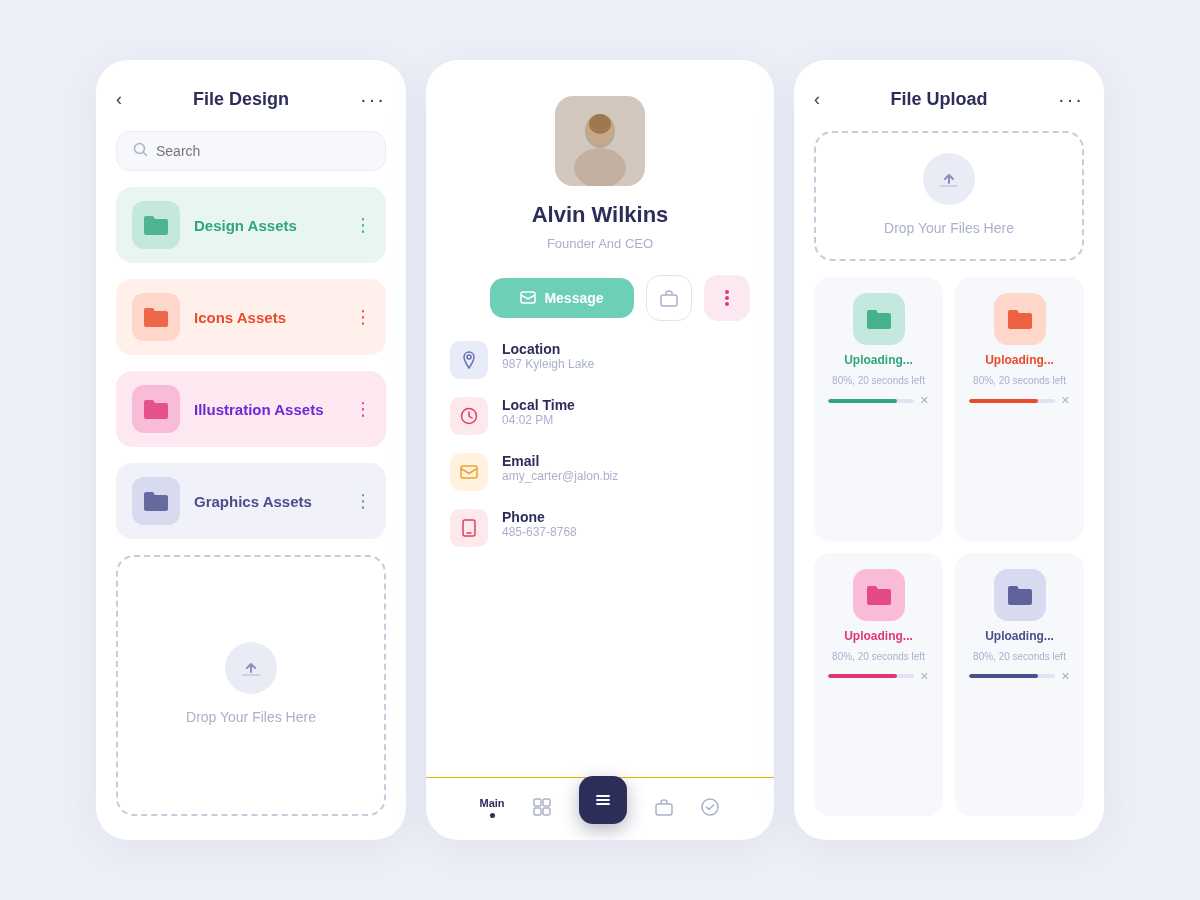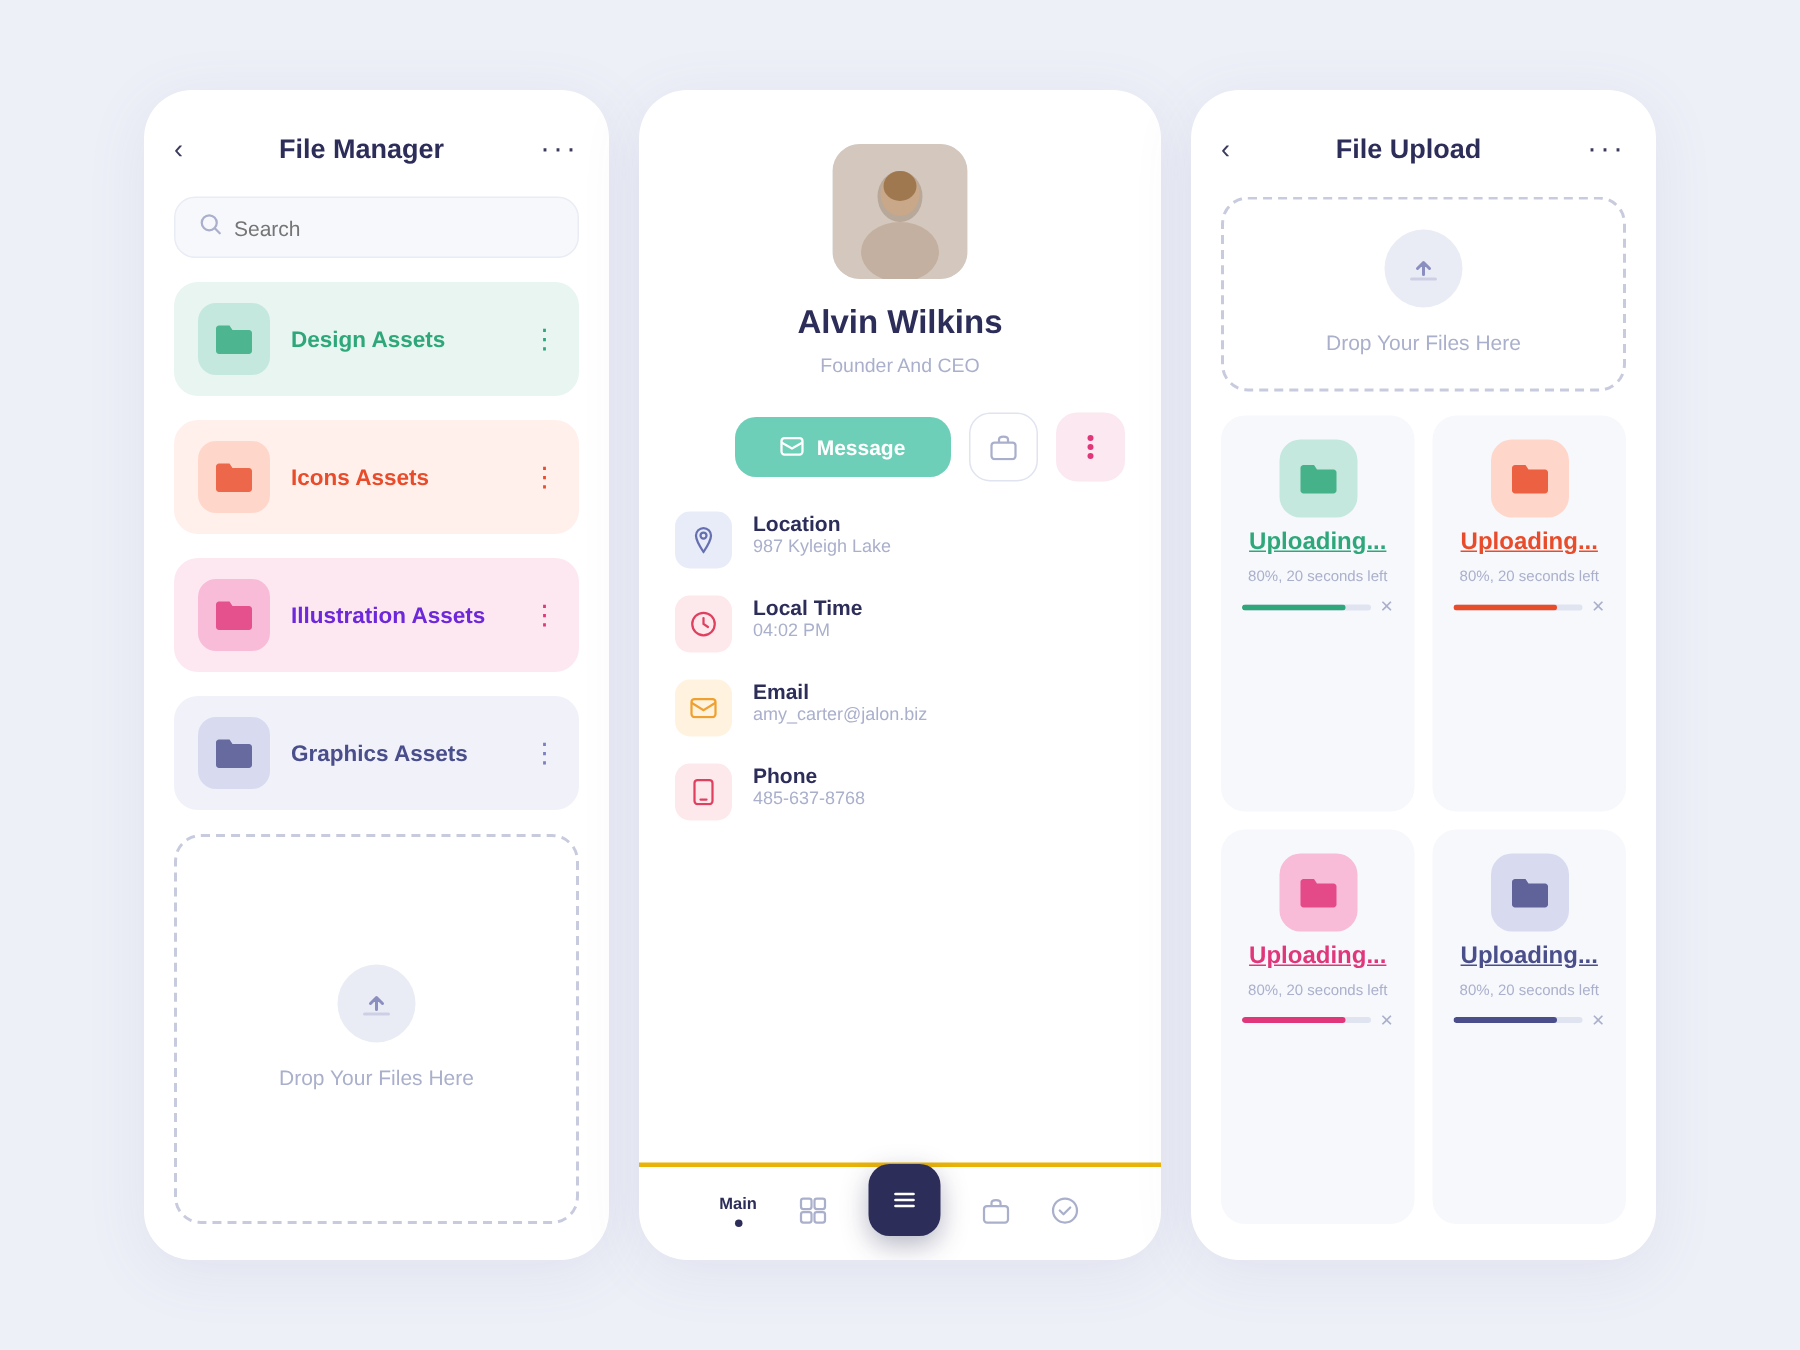--- a/index.html
+++ b/index.html
@@ -274,21 +274,21 @@
     .info-text .info-value {
       font-size: 12px;
       color: #aab0cc;
     }
 
     .profile-nav {
       display: flex;
       align-items: center;
       justify-content: space-around;
       padding: 12px 40px 0;
-      border-top: 3px solid #eab308;
+      border-top: 1px solid #eab308;
     }
     .nav-item {
       display: flex;
       flex-direction: column;
       align-items: center;
       gap: 4px;
       cursor: pointer;
     }
     .nav-item .nav-label {
       font-size: 11px;
@@ -336,23 +336,22 @@
       align-items: center;
       justify-content: center;
       font-size: 22px;
     }
     .upl-teal .upl-icon-wrap { background: #c5e8de; color: #2ea87a; }
     .upl-red .upl-icon-wrap { background: #ffd6ca; color: #e84c2a; }
     .upl-pink .upl-icon-wrap { background: #f8bcd8; color: #e0367a; }
     .upl-purple .upl-icon-wrap { background: #d8daf0; color: #4a4e8a; }
 
     .upload-item .upl-status {
-      font-size: 16px;
+      font-size: 12px;
       font-weight: 600;
-      text-decoration: underline;
     }
     .upl-teal .upl-status { color: #2ea87a; }
     .upl-red .upl-status { color: #e84c2a; }
     .upl-pink .upl-status { color: #e0367a; }
     .upl-purple .upl-status { color: #4a4e8a; }
 
     .upload-item .upl-detail {
       font-size: 10px;
       color: #aab0cc;
     }
@@ -391,21 +390,21 @@
       width: 26px;
       height: 26px;
     }
   </style>
 </head>
 <body>
 
 <div class="phone-card panel-filemanager">
   <div class="panel-header">
     <button class="back-btn">‹</button>
-    <span class="title">File Manager</span>
+    <span class="title">File Design</span>
     <button class="more-btn">···</button>
   </div>
 
   <div class="search-bar">
     <span class="search-icon">
       <svg width="15" height="15" viewBox="0 0 15 15" fill="none">
         <circle cx="6.5" cy="6.5" r="5" stroke="#aab0cc" stroke-width="1.5"></circle>
         <line x1="10.2" y1="10.2" x2="13.5" y2="13.5" stroke="#aab0cc" stroke-width="1.5" stroke-linecap="round"></line>
       </svg>
     </span>

